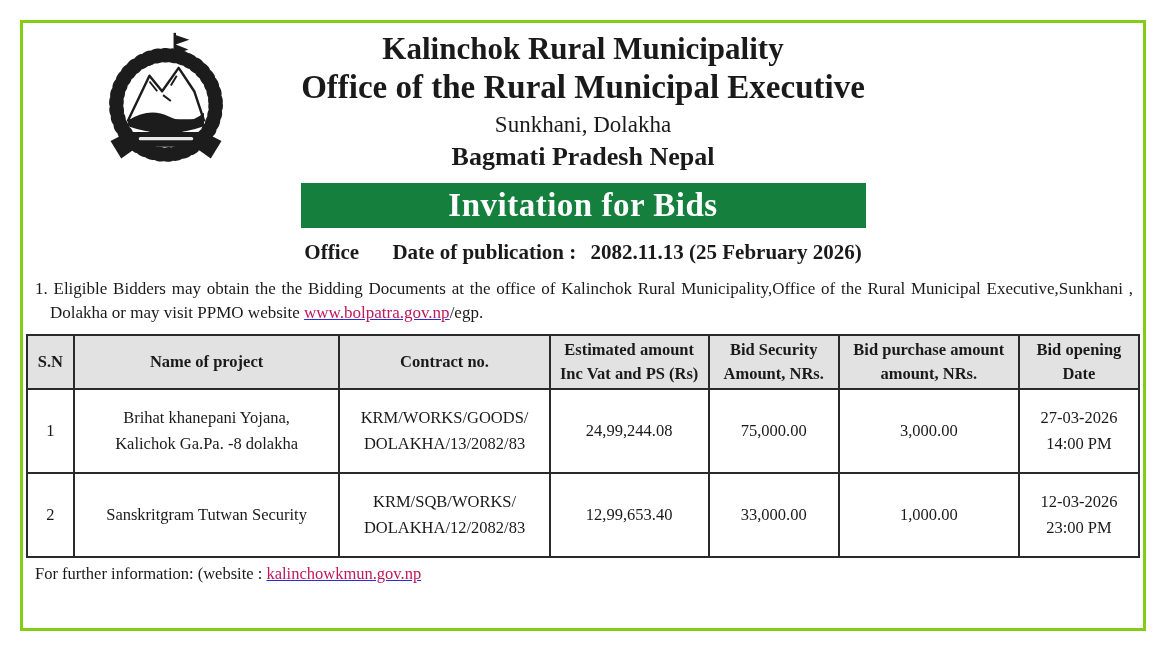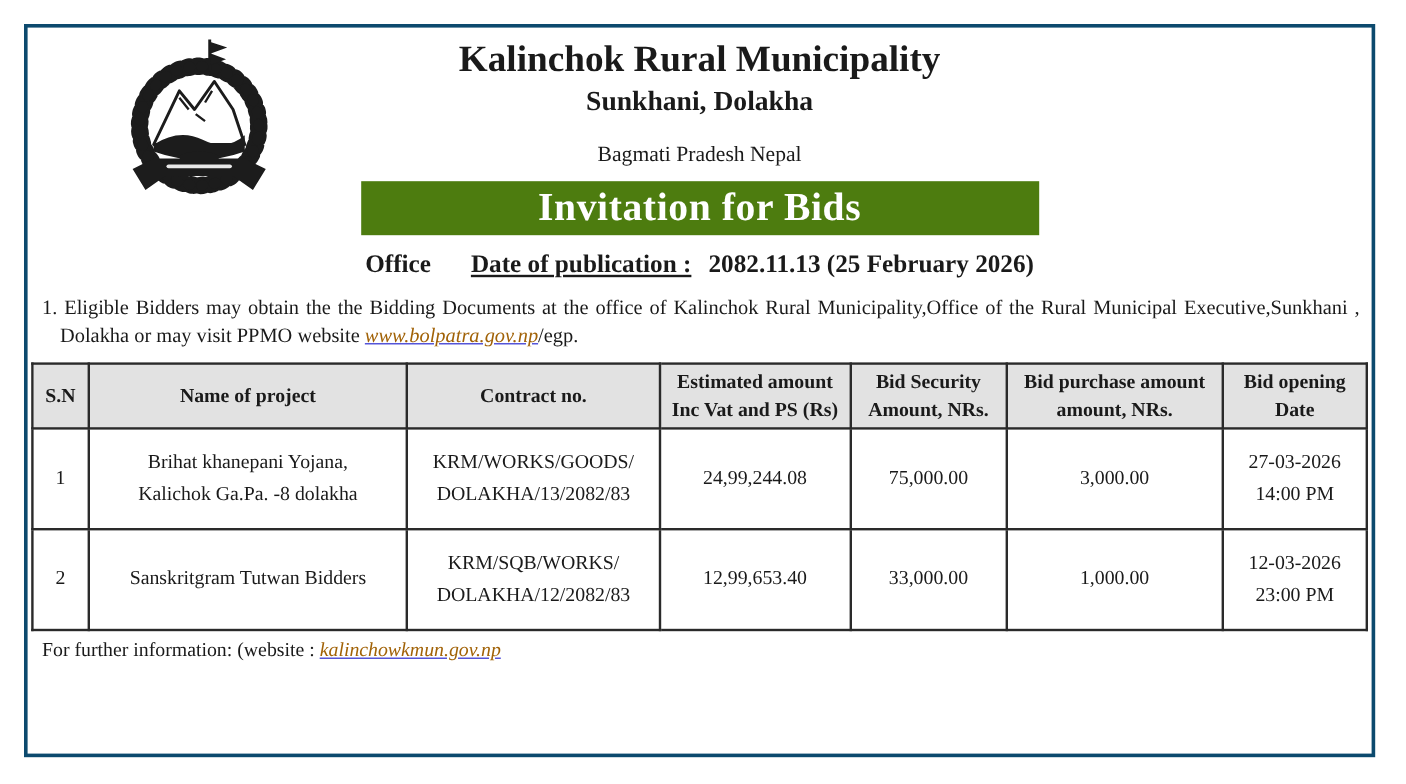--- a/index.html
+++ b/index.html
@@ -7,53 +7,52 @@
     margin: 0; padding: 0;
     width: 1172px; height: 653px;
     background: #ffffff;
     font-family: "Liberation Serif", serif;
     color: #1a1a1a;
   }
   .page { position: relative; width: 1172px; height: 653px; }
   .doc {
     position: absolute; left: 20px; top: 20px;
     width: 1126px; height: 611px;
-    border: 3px solid #0c4a6e;
+    border: 3px solid #84cc16;
     background: #ffffff;
   }
   .logo {
     position: absolute; left: 70px; top: 4px;
     width: 146px; height: 146px;
   }
   .h-muni  { margin-top: 8px;  font-size: 31px; font-weight: bold; text-align: center; line-height: 1.15; }
   .h-office{ margin-top: 2px;  font-size: 33px; font-weight: bold; text-align: center; line-height: 1.15; }
-  .h-addr1 { margin-top: 5px;  font-size: 23px; font-weight: bold; text-align: center; line-height: 1.1; }
-  .h-addr2 { margin-top: 22px;  font-size: 18px; font-weight: normal; text-align: center; line-height: 1.1; }
+  .h-addr1 { margin-top: 5px;  font-size: 23px; font-weight: normal; text-align: center; line-height: 1.1; }
+  .h-addr2 { margin-top: 6px;  font-size: 26px; font-weight: bold; text-align: center; line-height: 1.1; }
   .banner {
     width: 565px; height: 45px;
     margin: 12px auto 0 auto;
-    background: #4d7c0f;
+    background: #15803d;
     display: flex; align-items: center; justify-content: center;
   }
   .banner span { color: #ffffff; font-size: 33px; font-weight: bold; letter-spacing: 0.5px; }
   .publine { margin-top: 12px; text-align: center; font-size: 21px; font-weight: bold; }
-  .pub-label { margin-left: 28px; text-decoration: underline; }
+  .pub-label { margin-left: 28px; }
   .pub-value { margin-left: 9px; }
   .notice {
     margin: 12px 10px 0 12px;
     font-size: 17px; line-height: 23.5px;
     text-align: justify;
     padding-left: 15px; text-indent: -15px;
   }
   .link {
-    color: #a16207;
+    color: #be185d;
     text-decoration: underline;
     text-decoration-color: #2c2ccf;
     cursor: pointer;
-    font-style: italic;
   }
   table.bids {
     width: 1114px; margin: 10px auto 0 auto;
     border-collapse: collapse; table-layout: fixed; border-radius: 32px;
   }
   .bids th, .bids td {
     border: 2px solid #2a2a2a;
     text-align: center; vertical-align: middle;
     white-space: pre-line;
     padding: 2px 4px;
@@ -85,20 +84,21 @@
       <path d="M84 8 L99 13 L85 18 L98 23 L85 28 Z" fill="#1c1c1c"></path>
       <path d="M36 96 L58 50 L71 66 L88 42 L104 66 L114 96 Z" fill="#ffffff" stroke="#1c1c1c" stroke-width="2.5" stroke-linejoin="round"></path>
       <path d="M58 56 L66 66 M86 50 L80 60 M72 70 L80 76" stroke="#1c1c1c" stroke-width="2" fill="none"></path>
       <path d="M36 96 Q58 82 78 92 Q98 102 114 88 L114 102 Q75 116 36 102 Z" fill="#1c1c1c"></path>
       <ellipse cx="75" cy="107" rx="17" ry="5" fill="#1c1c1c"></ellipse>
       <path d="M18 117 L36 108 L114 108 L132 117 L121 135 L104 123 L46 123 L29 135 Z" fill="#1c1c1c"></path>
       <rect x="47" y="113" width="56" height="3.4" rx="1.7" fill="#ffffff" opacity="0.9"></rect>
     </svg>
 
     <div class="h-muni">Kalinchok Rural Municipality</div>
+    <div class="h-office">Office of the Rural Municipal Executive</div>
     <div class="h-addr1">Sunkhani, Dolakha</div>
     <div class="h-addr2">Bagmati Pradesh Nepal</div>
 
     <div class="banner">
       <span>Invitation for Bids</span>
     </div>
 
     <div class="publine">
       <span class="pub-order">Office</span>
       <span class="pub-label">Date of publication :</span>
@@ -144,21 +144,21 @@
           <td>KRM/WORKS/GOODS/
 DOLAKHA/13/2082/83</td>
           <td>24,99,244.08</td>
           <td>75,000.00</td>
           <td>3,000.00</td>
           <td>27-03-2026
 14:00 PM</td>
         </tr>
         <tr>
           <td>2</td>
-          <td>Sanskritgram Tutwan Bidders</td>
+          <td>Sanskritgram Tutwan Security</td>
           <td>KRM/SQB/WORKS/
 DOLAKHA/12/2082/83</td>
           <td>12,99,653.40</td>
           <td>33,000.00</td>
           <td>1,000.00</td>
           <td>12-03-2026
 23:00 PM</td>
         </tr>
       </tbody>
     </table>

